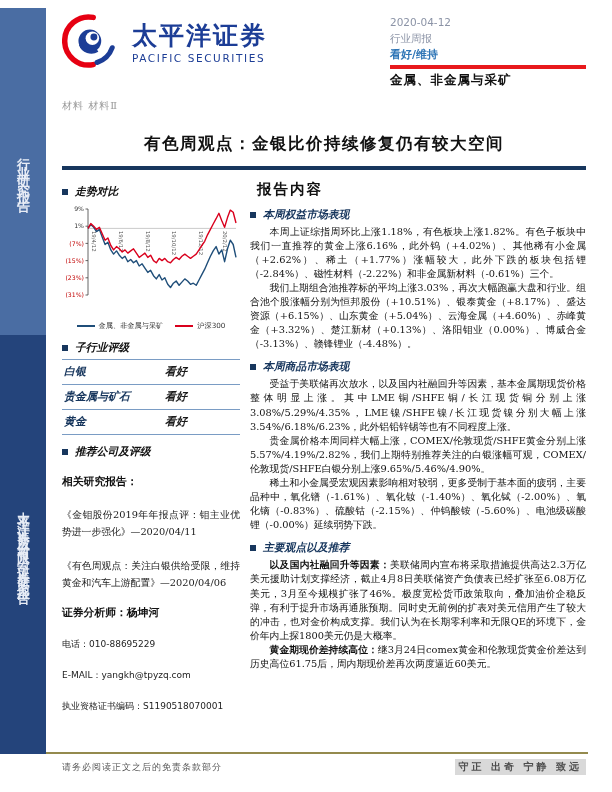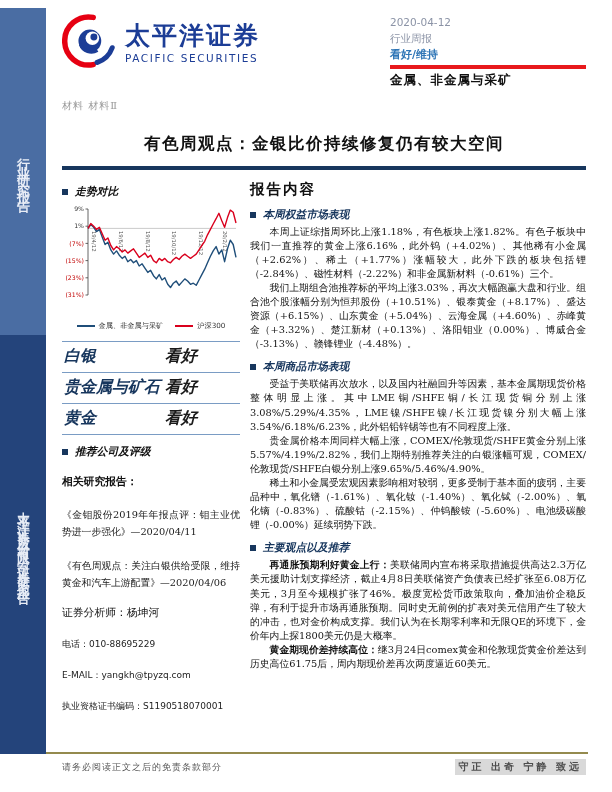--- a/index.html
+++ b/index.html
@@ -11,21 +11,21 @@
   .sidebar { position:absolute; left:0; top:8px; bottom:38px; width:46px; display:flex; flex-direction:column; }
   .sb-top { height:327px; background:#4a6da3; display:flex; align-items:center; justify-content:center; }
   .sb-bottom { flex:1; background:#24447b; display:flex; align-items:center; justify-content:center; }
   .vtext { writing-mode:vertical-rl; color:#e8edf6; font-size:13px; letter-spacing:8px; font-weight:600; }
   .sb-bottom .vtext { letter-spacing:5px; font-size:12.5px; }
 
   .content { position:relative; margin-left:62px; margin-right:26px; }
 
   
   .header { display:flex; justify-content:space-between; align-items:flex-start; padding-top:14px; }
-  .brand { display:flex; align-items:center; gap:9px; }
+  .brand { display:flex; align-items:center; gap:16px; }
   .brand-cn { font-size:25px; font-weight:700; color:#1c3d96; letter-spacing:2px; font-family:"DejaVu Sans", sans-serif; }
   .brand-en { font-size:10.5px; color:#1c3d96; letter-spacing:1.6px; font-family:"DejaVu Sans", sans-serif; }
   .header-right { width:196px; font-family:"DejaVu Sans", sans-serif; }
   .hdr-date, .hdr-type { font-size:10.5px; color:#8b93a6; line-height:16px; }
   .hdr-rating { font-size:11px; color:#2e75b6; font-weight:600; line-height:17px; }
   .red-rule { height:3.5px; background:#e8191c; margin:2px 0 3px; }
   .hdr-industry { font-size:12.5px; color:#111; font-weight:700; letter-spacing:1px; }
 
   .breadcrumb { margin-top:10px; font-size:10px; color:#9a9a9a; letter-spacing:1px; }
 
@@ -39,32 +39,32 @@
   .sec-head { display:flex; align-items:center; gap:7px; font-size:10.8px; font-weight:700; font-style:italic; color:#111; margin:6px 0 4px;text-align:right; }
   .sec-head .sq { width:6px; height:6px; background:#17365d; flex:none; }
   .col-right .sec-head { color:#17365d; margin:9px 0 3px; }
 
   .chart { width:178px; height:118px; display:block; margin-top:3px; }
   .legend { display:flex; justify-content:center; gap:12px; margin:0 0 10px; }
   .legend-item { display:flex; align-items:center; gap:4px; font-size:7.2px; color:#333; font-family:"DejaVu Sans", sans-serif; }
   .legend-swatch { width:18px; height:2px; display:inline-block; }
 
   .rate-table { margin:3px 0 10px; }
-  .rate-row { display:flex; border-top:1px solid #7a9cc4; padding:4.5px 2px; font-size:16px; }
+  .rate-row { display:flex; border-top:1px solid #7a9cc4; padding:4.5px 2px; font-size:11px; }
   .rate-row:last-child { border-bottom:1px solid #7a9cc4; }
   .rate-name { width:58%; font-weight:700; font-style:italic; color:#17365d; }
   .rate-val { font-weight:700; font-style:italic; color:#1a1a1a; }
 
   .related-head { font-size:10.8px; font-weight:700; color:#111; margin-top:16px; }
   .report-item { font-size:9.8px; line-height:1.75; color:#1a1a1a; margin-top:17px; text-align:justify; }
 
-  .analyst-head { margin-top:15px; font-size:10.8px; font-weight:400; color:#111; }
+  .analyst-head { margin-top:15px; font-size:10.8px; font-weight:700; color:#111; }
   .contact { margin-top:18px; font-size:9px; color:#222; font-family:"DejaVu Sans", sans-serif; }
 
-  .report-heading { font-size:14.5px; font-weight:700; color:#111; margin:1px 0 8px; letter-spacing:2px; }
+  .report-heading { font-size:14.5px; font-weight:700; color:#111; margin:1px 7px 8px; letter-spacing:2px; }
   .body-p { font-size:9.8px; line-height:1.44; color:#111; text-indent:2em; text-align:justify; margin:0; }
   .body-p b { font-weight:700; }
 
   .footer-line { position:absolute; left:46px; right:24px; top:752px; height:2px; background:#948a4e; }
   .footer { position:absolute; left:62px; right:26px; top:759px; display:flex; justify-content:space-between; align-items:center; }
   .disclaimer { font-size:9px; color:#595959; letter-spacing:1px; }
   .motto { font-size:10px; color:#4d4d4d; background:#d9d9d9; padding:1px 4px; letter-spacing:3px; font-weight:600; }
 </style>
 </head>
 <body>
@@ -146,20 +146,24 @@
             <span class="legend-item">
               <span class="legend-swatch" style="background: rgb(31, 78, 121);"></span>
               <span>金属、非金属与采矿</span>
             </span>
             <span class="legend-item">
               <span class="legend-swatch" style="background: rgb(217, 0, 29);"></span>
               <span>沪深300</span>
             </span>
           </div>
 
+        <div class="sec-head">
+          <span class="sq"></span>
+          <span>子行业评级</span>
+        </div>
         <div class="rate-table">
             <div class="rate-row">
               <span class="rate-name">白银</span>
               <span class="rate-val">看好</span>
             </div>
             <div class="rate-row">
               <span class="rate-name">贵金属与矿石</span>
               <span class="rate-val">看好</span>
             </div>
             <div class="rate-row">
@@ -206,21 +210,21 @@
               <span class="sq"></span>
               <span>本周商品市场表现</span>
             </div>
             <p class="body-p">受益于美联储再次放水，以及国内社融回升等因素，基本金属期现货价格整体明显上涨。其中LME铜/SHFE铜/长江现货铜分别上涨3.08%/5.29%/4.35%，LME镍/SHFE镍/长江现货镍分别大幅上涨3.54%/6.18%/6.23%，此外铝铅锌锡等也有不同程度上涨。</p>
             <p class="body-p">贵金属价格本周同样大幅上涨，COMEX/伦敦现货/SHFE黄金分别上涨5.57%/4.19%/2.82%，我们上期特别推荐关注的白银涨幅可观，COMEX/伦敦现货/SHFE白银分别上涨9.65%/5.46%/4.90%。</p>
             <p class="body-p">稀土和小金属受宏观因素影响相对较弱，更多受制于基本面的疲弱，主要品种中，氧化镨（-1.61%）、氧化钕（-1.40%）、氧化铽（-2.00%）、氧化镝（-0.83%）、硫酸钴（-2.15%）、仲钨酸铵（-5.60%）、电池级碳酸锂（-0.00%）延续弱势下跌。</p>
             <div class="sec-head">
               <span class="sq"></span>
               <span>主要观点以及推荐</span>
             </div>
-            <p class="body-p"><b>再通胀预期利好黄金上行：</b>美联储周内宣布将采取措施提供高达2.3万亿美元援助计划支撑经济，截止4月8日美联储资产负债表已经扩张至6.08万亿美元，3月至今规模扩张了46%。极度宽松货币政策取向，叠加油价企稳反弹，有利于提升市场再通胀预期。同时史无前例的扩表对美元信用产生了较大的冲击，也对金价构成支撑。我们认为在长期零利率和无限QE的环境下，金价年内上探1800美元仍是大概率。</p>
+            <p class="body-p"><b>以及国内社融回升等因素：</b>美联储周内宣布将采取措施提供高达2.3万亿美元援助计划支撑经济，截止4月8日美联储资产负债表已经扩张至6.08万亿美元，3月至今规模扩张了46%。极度宽松货币政策取向，叠加油价企稳反弹，有利于提升市场再通胀预期。同时史无前例的扩表对美元信用产生了较大的冲击，也对金价构成支撑。我们认为在长期零利率和无限QE的环境下，金价年内上探1800美元仍是大概率。</p>
             <p class="body-p"><b>黄金期现价差持续高位：</b>继3月24日comex黄金和伦敦现货黄金价差达到历史高位61.75后，周内期现价差再次两度逼近60美元。</p>
           </div>
       </div>
 
     </div>
   </div>
 
   <div class="footer-line"></div>
   <div class="footer">
     <span class="disclaimer">请务必阅读正文之后的免责条款部分</span>

